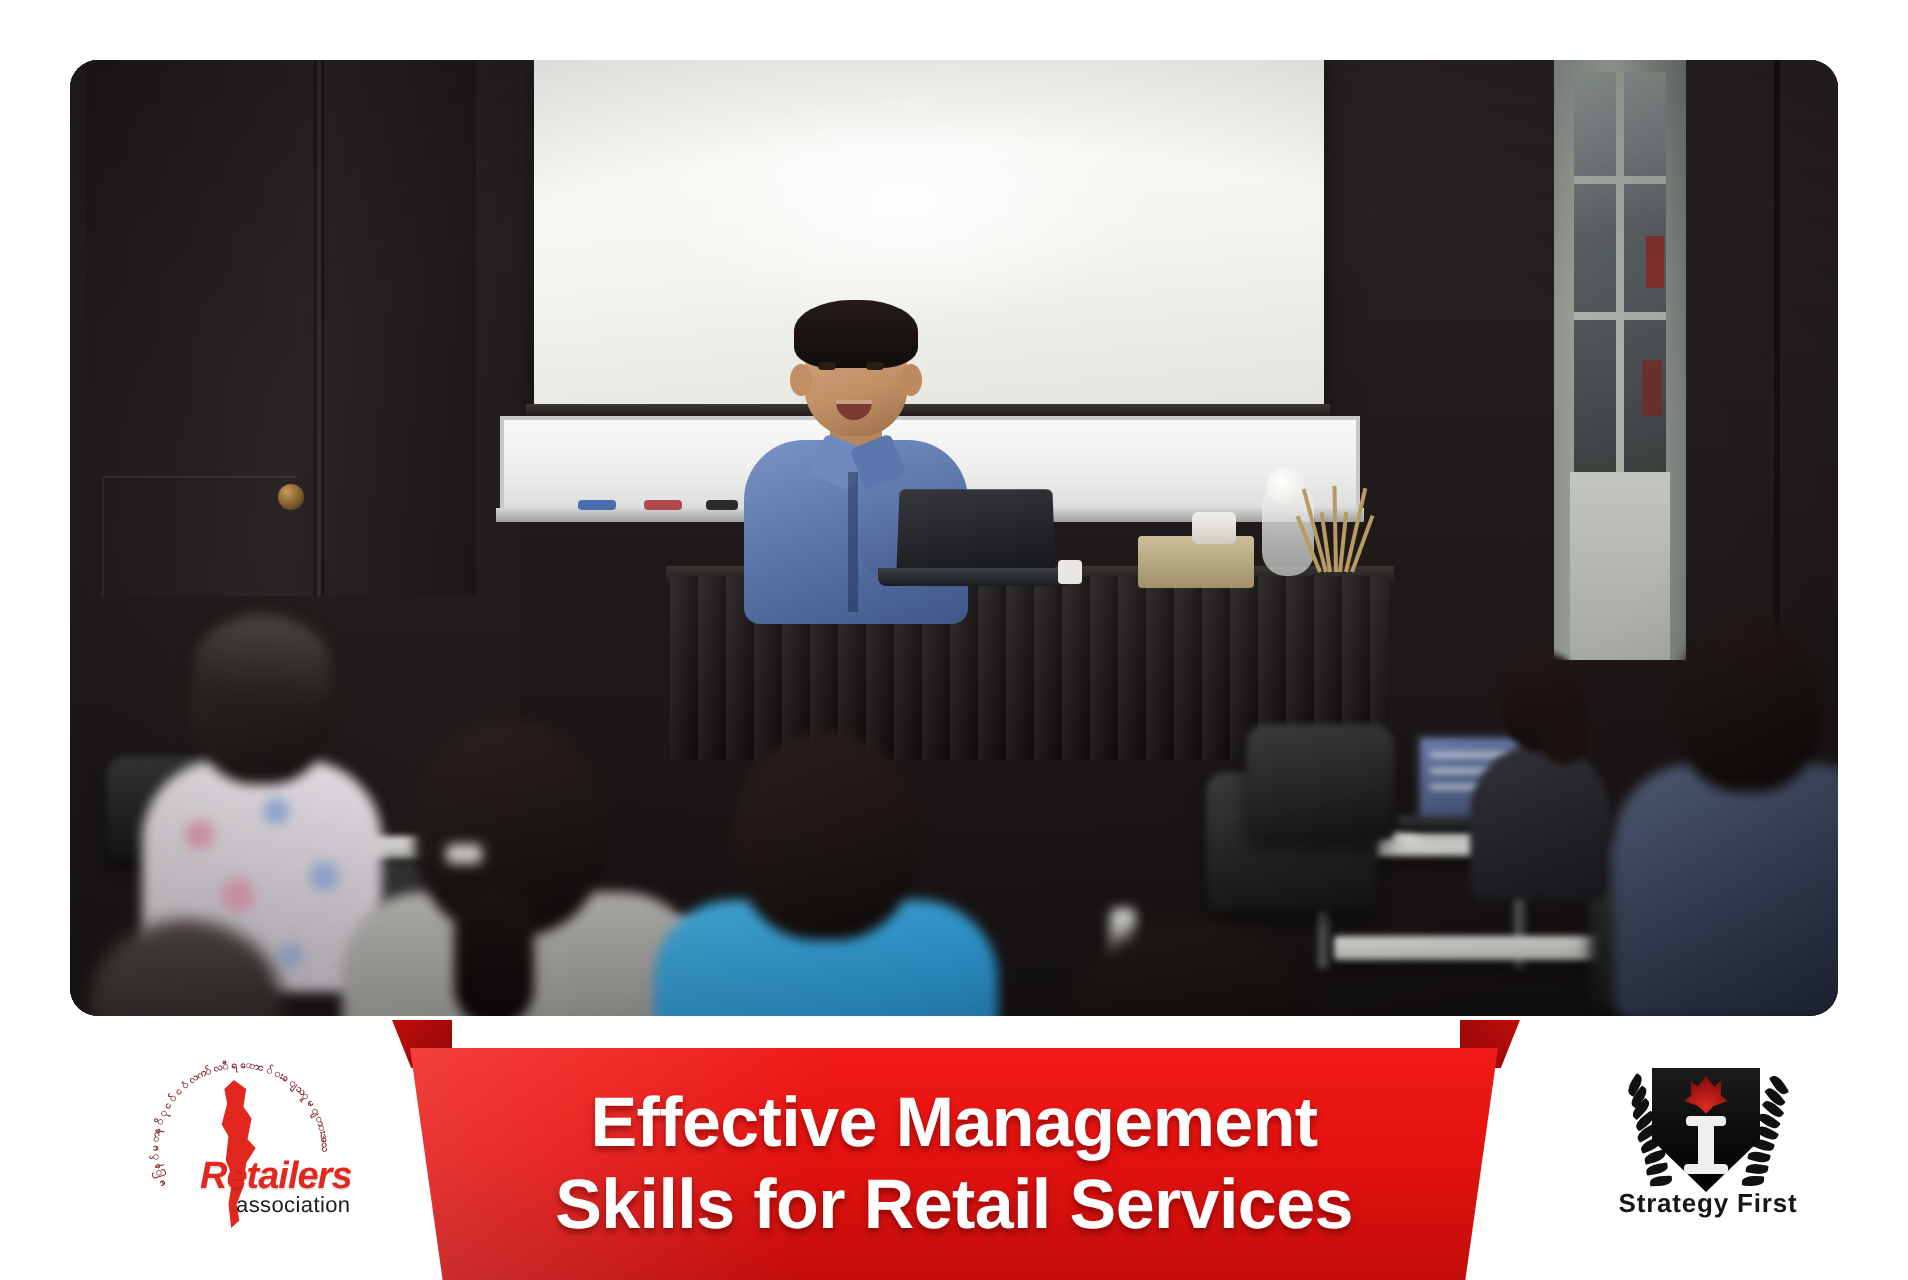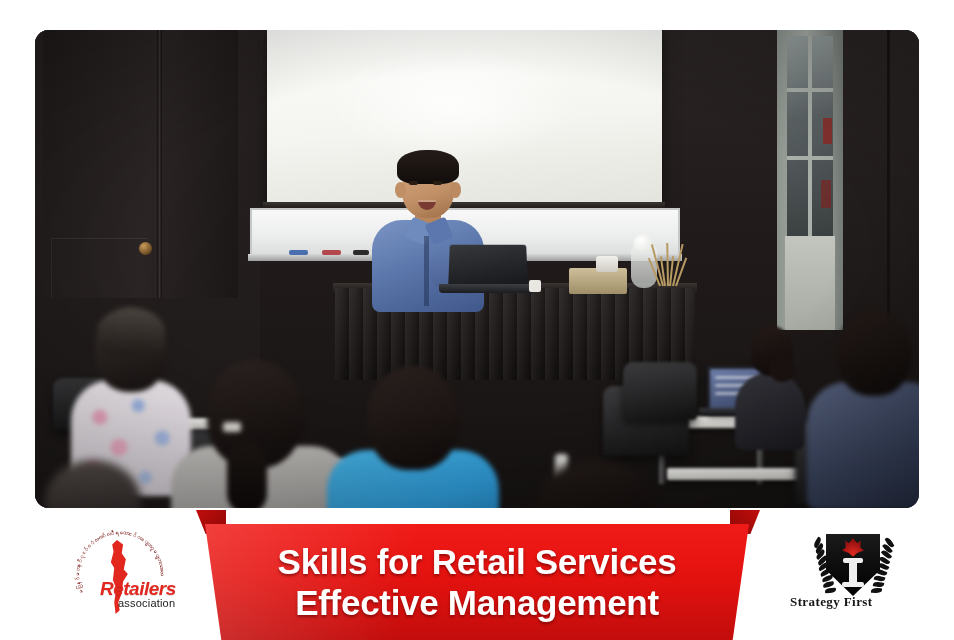--- a/index.html
+++ b/index.html
@@ -196,22 +196,22 @@
     clip-path:polygon(0 0,100% 0,100% 58%,50% 100%,0 58%);}
   .crest-flame{position:absolute;left:50px;top:6px;width:26px;height:24px;
     background:radial-gradient(circle at 50% 65%,#e02a22 0%,#9d1410 55%,#4a0907 100%);
     clip-path:polygon(50% 0,66% 22%,80% 10%,78% 40%,92% 52%,66% 62%,50% 78%,34% 62%,8% 52%,22% 40%,20% 10%,34% 22%);}
   .crest-torch{position:absolute;left:59px;top:28px;width:8px;height:24px;background:#efefef;border-radius:1px;}
   .crest-torch-top{position:absolute;left:53px;top:26px;width:20px;height:5px;background:#efefef;border-radius:2px;}
   .crest-torch-base{position:absolute;left:52px;top:50px;width:22px;height:5px;background:#efefef;border-radius:2px;}
   .wreath{position:absolute;top:4px;width:30px;height:60px;}
   .wreath-l{left:18px;} .wreath-r{left:78px;}
   .leaf{position:absolute;width:11px;height:5px;border-radius:60% 10% 60% 10%;background:#111;}
-  .sf-word{position:absolute;left:0;top:62px;width:128px;
-    font-family:Liberation Serif, serif;font-weight:bold;font-size:13px;color:#161616;letter-spacing:.4px;}
+  .sf-word{position:absolute;left:0;top:62px;width:128px;text-align:center;
+    font-family:Liberation Sans, sans-serif;font-weight:bold;font-size:13px;color:#161616;letter-spacing:.4px;}
 </style>
 </head>
 <body>
 
 <div class="poster">
 
   <div class="photo">
     <div class="photo-inner">
 
       <div class="wall"></div>
@@ -353,22 +353,22 @@
       <div class="grade"></div>
     </div>
   </div>
 
   <div class="banner">
     <div class="tail tail-l"></div>
     <div class="tail tail-r"></div>
     <div class="band"></div>
     <div class="band-sheen"></div>
     <div class="banner-title">
+      <div>Effective Management</div>
       <div>Skills for Retail Services</div>
-      <div>Effective Management</div>
     </div>
   </div>
 
   <div class="logo-left">
     <div class="mra-arc" id="mra-arc">
         <span style="transform: translate(-41.6902px, 19.4404px) rotate(-115deg);">မ</span>
         <span style="transform: translate(-43.5097px, 14.9301px) rotate(-108.939deg);">ြ</span>
         <span style="transform: translate(-44.8428px, 10.2529px) rotate(-102.879deg);">န</span>
         <span style="transform: translate(-45.6747px, 5.46108px) rotate(-96.8182deg);">်</span>
         <span style="transform: translate(-45.996px, 0.608203px) rotate(-90.7576deg);">မ</span>

